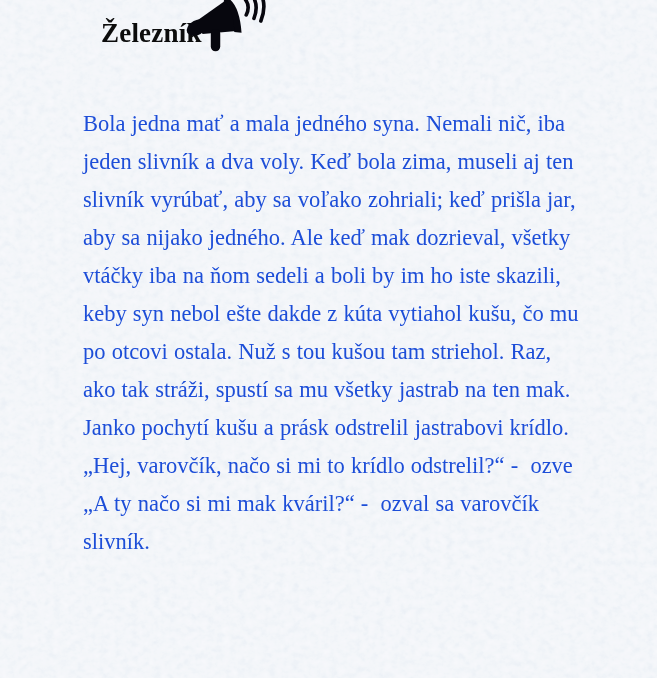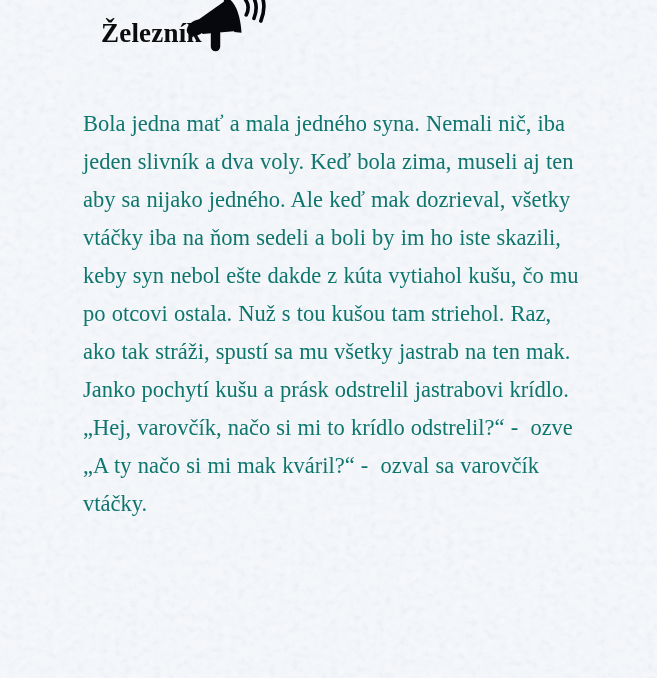--- a/index.html
+++ b/index.html
@@ -53,21 +53,21 @@
   .audio-btn svg {
     display: block;
     width: 100%;
     height: 100%;
   }
   .story {
     position: absolute;
     left: 83px;
     top: 105px;
     width: 510px;
-    color: #0f766e;
+    color: #1d4ed8;
     font-size: 22.5px;
     line-height: 38px;
     word-spacing: 0.5px;
   }
   .story .line {
     white-space: pre;
     height: 38px;
   }
 </style>
 </head>
@@ -115,25 +115,26 @@
           <path d="M76 11 q6 8 1 18"></path>
           <path d="M84 6 q8 12 2 27"></path>
           <path d="M92 1 q10 15 2 35"></path>
         </g>
       </svg>
     </span>
 
     <div class="story">
       <div class="line">Bola jedna mať a mala jedného syna. Nemali nič, iba</div>
       <div class="line">jeden slivník a dva voly. Keď bola zima, museli aj ten</div>
+      <div class="line">slivník vyrúbať, aby sa voľako zohriali; keď prišla jar,</div>
       <div class="line">aby sa nijako jedného. Ale keď mak dozrieval, všetky</div>
       <div class="line">vtáčky iba na ňom sedeli a boli by im ho iste skazili,</div>
       <div class="line">keby syn nebol ešte dakde z kúta vytiahol kušu, čo mu</div>
       <div class="line">po otcovi ostala. Nuž s tou kušou tam striehol. Raz,</div>
       <div class="line">ako tak stráži, spustí sa mu všetky jastrab na ten mak.</div>
       <div class="line">Janko pochytí kušu a prásk odstrelil jastrabovi krídlo.</div>
       <div class="line">„Hej, varovčík, načo si mi to krídlo odstrelil?“ -  ozve</div>
       <div class="line">„A ty načo si mi mak kváril?“ -  ozval sa varovčík</div>
-      <div class="line">vtáčky.</div>
+      <div class="line">slivník.</div>
     </div>
 
   </div>
 </div>
 
 </body></html>

